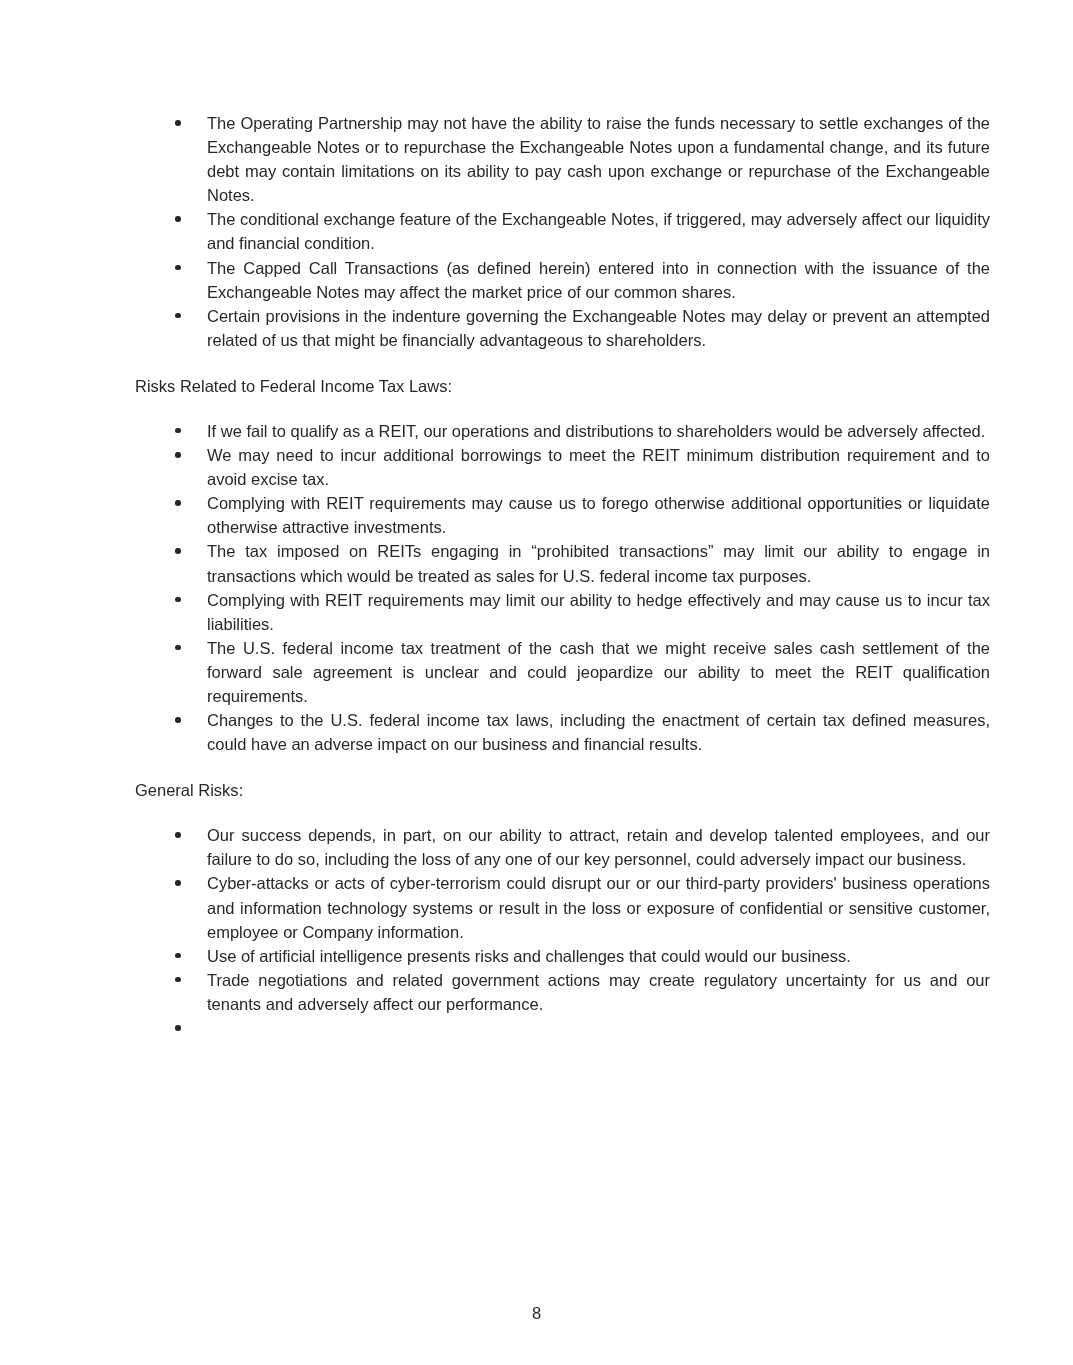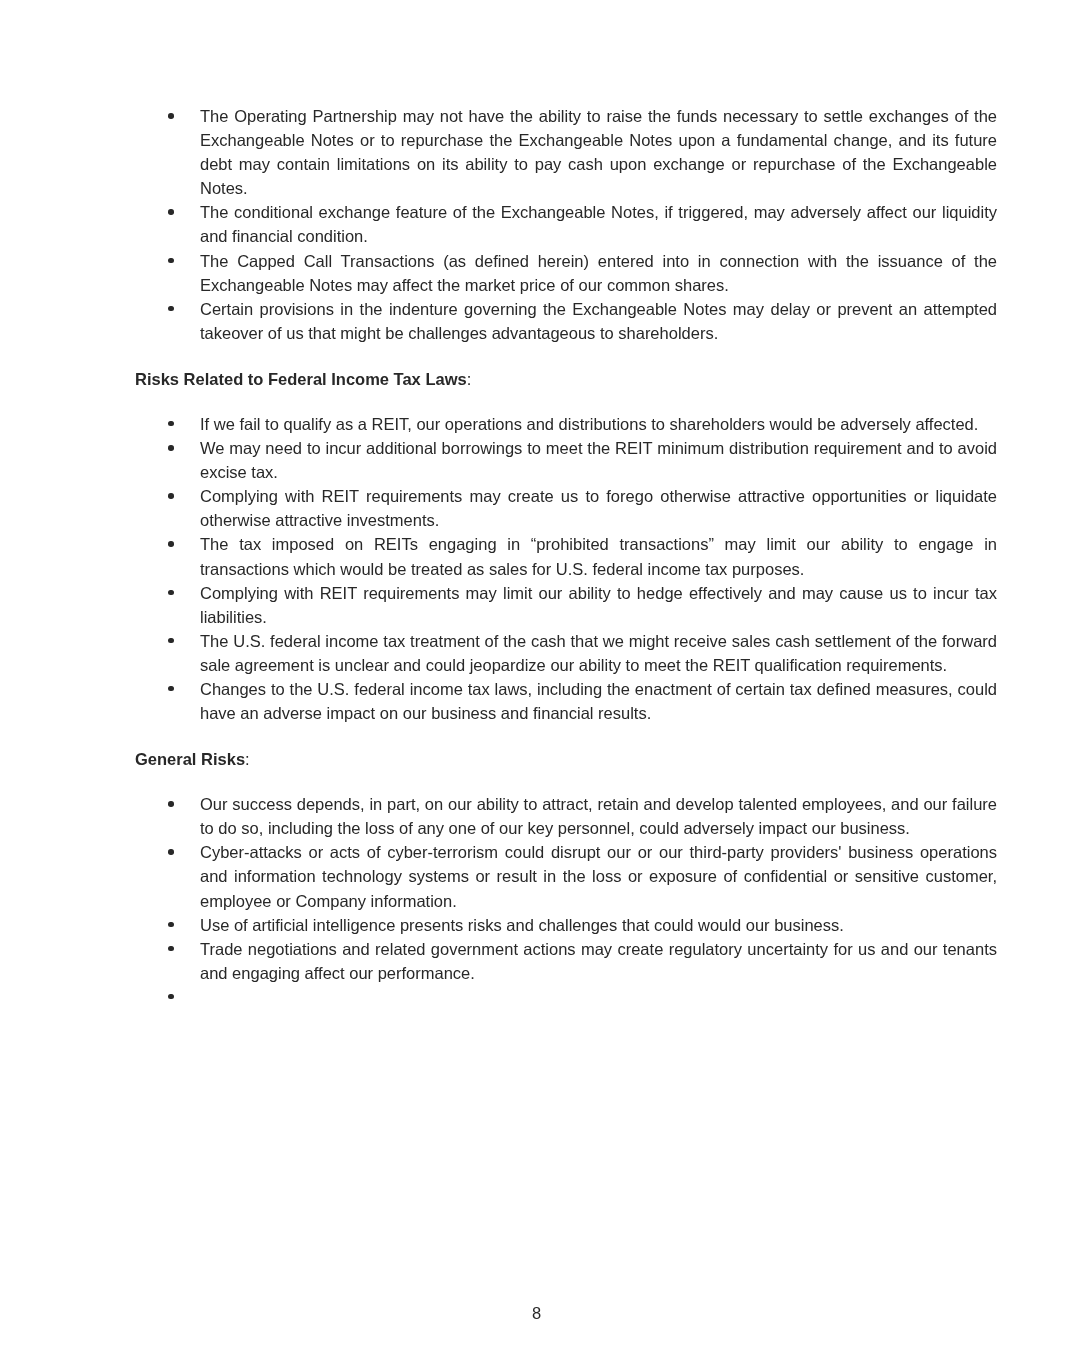--- a/index.html
+++ b/index.html
@@ -19,21 +19,21 @@
   .content {
     position: absolute;
     left: 135px;
     top: 100px;
     width: 866px;
     font-size: 16.5px;
     line-height: 24.1px;
   }
   ul.bullets {
     list-style: none;
-    margin: 4px;
+    margin: 11px;
     padding: 0;
   }
   ul.bullets li {
     position: relative;
     padding-left: 61px;
     text-align: justify;
   }
   .dot {
     position: absolute;
     left: 29px;
@@ -43,21 +43,21 @@
     border-radius: 50%;
     background: #282828;
   }
   h2.sec-heading {
     font-size: 16.5px;
     line-height: 24px;
     font-weight: 400;
     margin: 22px 0 21px 0;
   }
   h2.sec-heading .hb {
-    font-weight: 700;
+    font-weight: 400;
     text-align: right;
   }
   .footer {
     position: absolute;
     left: 0;
     right: 0;
     top: 1301px;
     text-align: center;
     font-size: 16.5px;
     line-height: 24px;
@@ -67,44 +67,44 @@
 <body>
 
 <div class="page">
   <div class="content">
 
     <section>
       <ul class="bullets">
         <li><span class="dot"></span><span>The Operating Partnership may not have the ability to raise the funds necessary to settle exchanges of the Exchangeable Notes or to repurchase the Exchangeable Notes upon a fundamental change, and its future debt may contain limitations on its ability to pay cash upon exchange or repurchase of the Exchangeable Notes.</span></li>
         <li><span class="dot"></span><span>The conditional exchange feature of the Exchangeable Notes, if triggered, may adversely affect our liquidity and financial condition.</span></li>
         <li><span class="dot"></span><span>The Capped Call Transactions (as defined herein) entered into in connection with the issuance of the Exchangeable Notes may affect the market price of our common shares.</span></li>
-        <li><span class="dot"></span><span>Certain provisions in the indenture governing the Exchangeable Notes may delay or prevent an attempted takeover of us that might be challenges advantageous to shareholders.</span></li>
+        <li><span class="dot"></span><span>Certain provisions in the indenture governing the Exchangeable Notes may delay or prevent an attempted related of us that might be financially advantageous to shareholders.</span></li>
       </ul>
     </section>
 
     <section>
       <h2 class="sec-heading"><span class="hb">Risks Related to Federal Income Tax Laws</span><span>:</span></h2>
       <ul class="bullets">
         <li><span class="dot"></span><span>If we fail to qualify as a REIT, our operations and distributions to shareholders would be adversely affected.</span></li>
         <li><span class="dot"></span><span>We may need to incur additional borrowings to meet the REIT minimum distribution requirement and to avoid excise tax.</span></li>
-        <li><span class="dot"></span><span>Complying with REIT requirements may create us to forego otherwise attractive opportunities or liquidate otherwise attractive investments.</span></li>
+        <li><span class="dot"></span><span>Complying with REIT requirements may cause us to forego otherwise additional opportunities or liquidate otherwise attractive investments.</span></li>
         <li><span class="dot"></span><span>The tax imposed on REITs engaging in “prohibited transactions” may limit our ability to engage in transactions which would be treated as sales for U.S. federal income tax purposes.</span></li>
         <li><span class="dot"></span><span>Complying with REIT requirements may limit our ability to hedge effectively and may cause us to incur tax liabilities.</span></li>
         <li><span class="dot"></span><span>The U.S. federal income tax treatment of the cash that we might receive sales cash settlement of the forward sale agreement is unclear and could jeopardize our ability to meet the REIT qualification requirements.</span></li>
         <li><span class="dot"></span><span>Changes to the U.S. federal income tax laws, including the enactment of certain tax defined measures, could have an adverse impact on our business and financial results.</span></li>
       </ul>
     </section>
 
     <section>
       <h2 class="sec-heading"><span class="hb">General Risks</span><span>:</span></h2>
       <ul class="bullets">
         <li><span class="dot"></span><span>Our success depends, in part, on our ability to attract, retain and develop talented employees, and our failure to do so, including the loss of any one of our key personnel, could adversely impact our business.</span></li>
         <li><span class="dot"></span><span>Cyber-attacks or acts of cyber-terrorism could disrupt our or our third-party providers' business operations and information technology systems or result in the loss or exposure of confidential or sensitive customer, employee or Company information.</span></li>
         <li><span class="dot"></span><span>Use of artificial intelligence presents risks and challenges that could would our business.</span></li>
-        <li><span class="dot"></span><span>Trade negotiations and related government actions may create regulatory uncertainty for us and our tenants and engaging affect our performance.</span></li>
+        <li><span class="dot"></span><span>Trade negotiations and related government actions may create regulatory uncertainty for us and our tenants and adversely affect our performance.</span></li>
         <li><span class="dot"></span></li>
       </ul>
     </section>
 
   </div>
 
   <div class="footer">
     <span>8</span>
   </div>
 </div>

